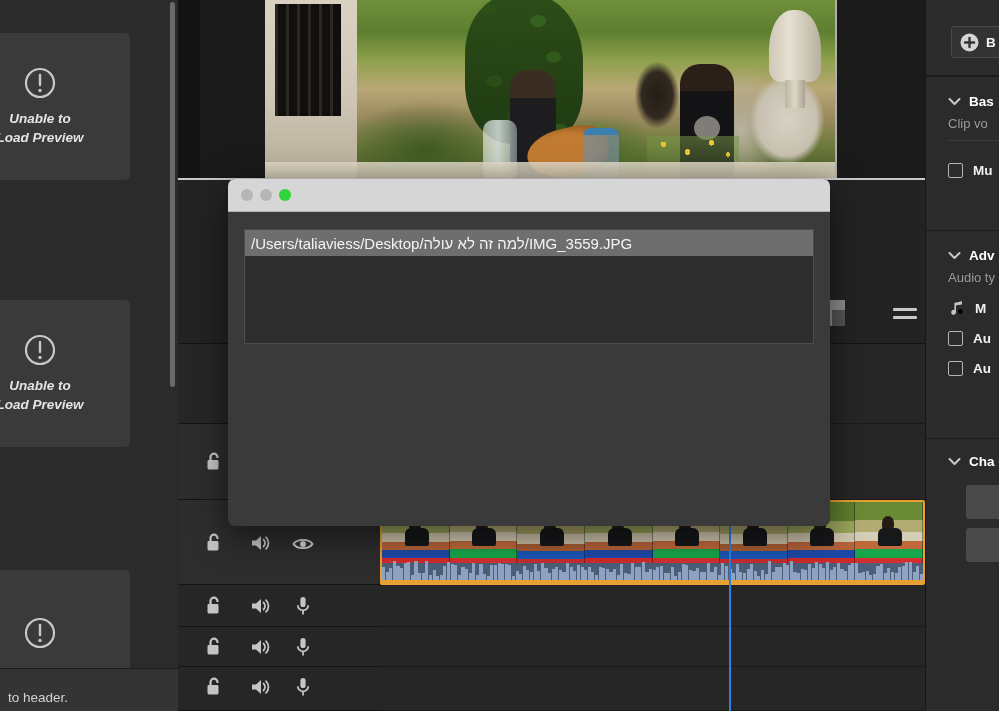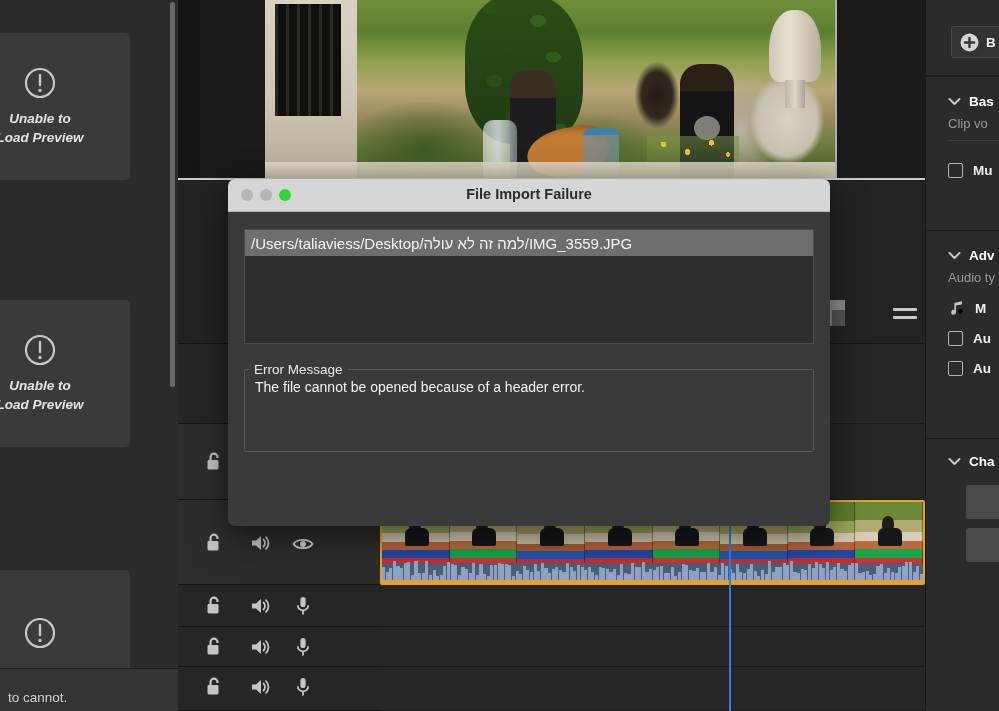--- a/index.html
+++ b/index.html
@@ -313,21 +313,21 @@
           <circle cx="17" cy="17" r="14"></circle>
           <line x1="17" y1="9" x2="17" y2="19"></line>
           <circle class="dot" cx="17" cy="24.5" r="1.7"></circle>
         </svg>
       </div>
     </div>
 
     <div class="bin-scrollbar"></div>
 
     <div class="bin-footer">
-      <span>to cannot.</span>
+      <span>to header.</span>
     </div>
   </div>
 
   <div class="monitor">
     <div class="video-frame">
       <div class="vf-left-wall">
           <div class="vf-gate">
             <div class="vf-gate-bars"></div>
           </div>
         </div>
@@ -706,30 +706,24 @@
 
   <div style="position:absolute;left:228px;top:179px;width:602px;height:347px;
               background:#3a3a3a;border-radius:7px;box-shadow:0 10px 34px rgba(0,0,0,.55);overflow:hidden;z-index:100;">
 
     <div style="position:relative;height:33px;background:#d6d6d6;border-bottom:1px solid #b4b4b4;">
       <div style="position:absolute;left:13px;top:10px;display:flex;gap:7px;">
         <span style="width:12px;height:12px;border-radius:50%;background:#b6b6b6;display:block;"></span>
         <span style="width:12px;height:12px;border-radius:50%;background:#b6b6b6;display:block;"></span>
         <span style="width:12px;height:12px;border-radius:50%;background:#2ed43a;display:block;"></span>
       </div>
-      <div style="position:absolute;left:0;right:0;top:7px;text-align:center;color:#2c2c2c;font-size:14.5px;font-weight:700;">File Import Failure</div>
     </div>
 
     <div style="position:absolute;left:16px;top:50px;width:570px;height:115px;
                 background:#2e2e2e;border:1px solid #4d4d4d;">
       <div style="height:26px;background:#6e6e6e;display:flex;align-items:center;padding-left:6px;
                   color:#f4f4f4;font-size:15px;white-space:nowrap;overflow:hidden;">/Users/taliaviess/Desktop/למה זה לא עולה/IMG_3559.JPG</div>
     </div>
 
-    <fieldset style="position:absolute;left:16px;top:183px;width:570px;height:90px;
-                     border:1px solid #5a5a5a;border-radius:2px;">
-      <legend style="color:#eaeaea;font-size:13.5px;padding:0 5px;margin-left:4px;">Error Message</legend>
-      <div style="color:#f2f2f2;font-size:14px;padding:2px 0 0 10px;">The file cannot be opened because of a header error.</div>
-    </fieldset>
 
   </div>
 
 </div>
 
 </body></html>

